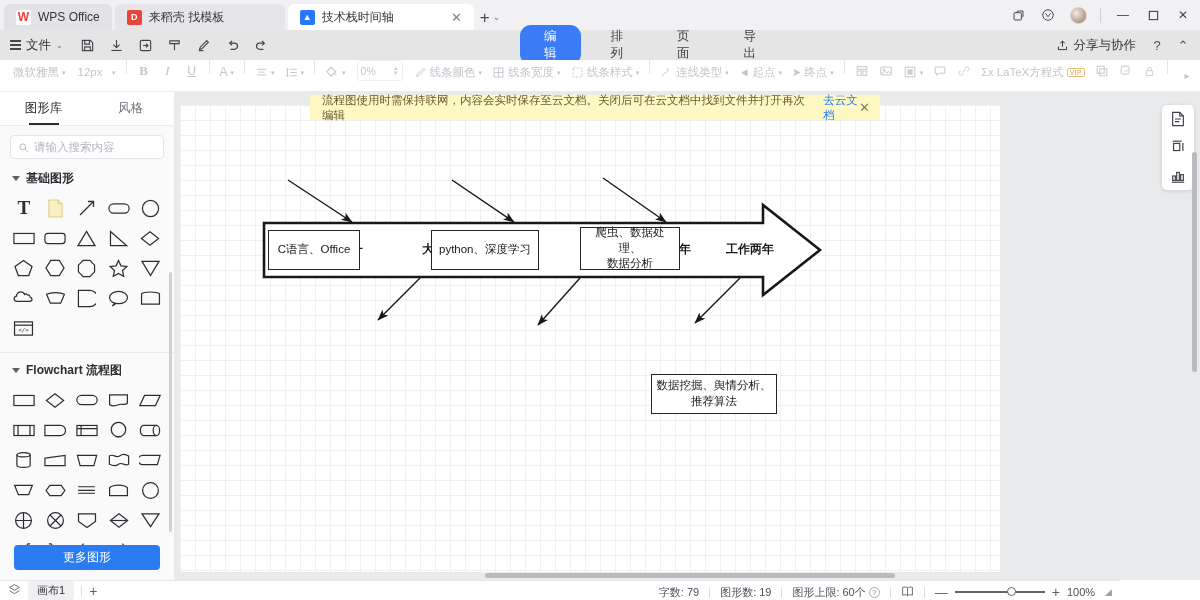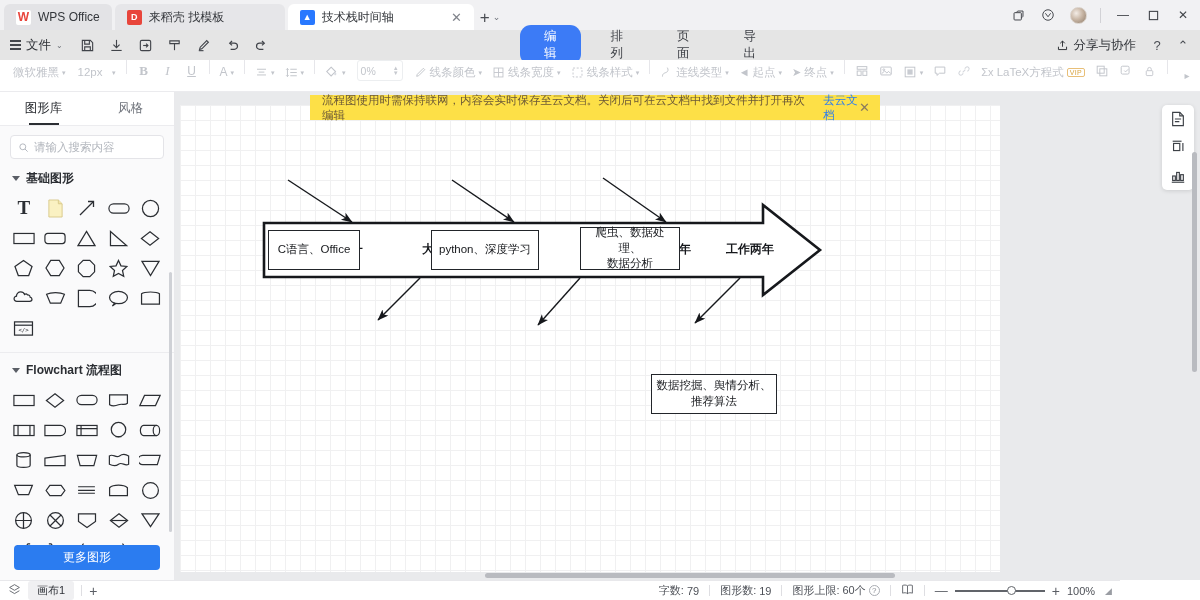--- a/index.html
+++ b/index.html
@@ -109,21 +109,21 @@
   .lpscroll { position:absolute; right:2px; top:180px; width:3px; height:260px;
               background:#cfd1d6; border-radius:2px; }
 
   
   .canvaswrap { position:absolute; left:175px; top:92px; width:1025px; height:488px; background:#e9eaec; }
   .page { position:absolute; left:5px; top:13px; width:820px; height:467px; background:#fff;
           background-image:
             linear-gradient(to right, #f0f0f1 1px, transparent 1px),
             linear-gradient(to bottom, #f0f0f1 1px, transparent 1px);
           background-size:15px 15px; }
-  .banner { position:absolute; left:135px; top:3px; width:570px; height:25px; background:#fde047;
+  .banner { position:absolute; left:135px; top:3px; width:570px; height:25px; background:#fef9c3;
             display:flex; align-items:center; justify-content:center; gap:8px; padding:0 12px;
             font-size:11.5px; color:#6b5836; z-index:5; }
   .banner a { color:#2b7cf0; text-decoration:none; }
   .banner .bx { position:absolute; right:10px; color:#8a7a5e; font-size:13px; }
 
   .hscroll { position:absolute; left:310px; bottom:2px; width:410px; height:5px;
              background:#b9bbc0; border-radius:3px; }
   .vscroll { position:absolute; right:3px; top:60px; width:5px; height:220px;
              background:#b9bbc0; border-radius:3px; }
 
@@ -133,21 +133,21 @@
   .rdi { width:26px; height:24px; display:flex; align-items:center; justify-content:center; color:#3d4147; }
 
   
   .diagram { position:absolute; left:0; top:0; width:820px; height:467px; }
   .nodebox { position:absolute; border:1.6px solid #22252a; background:#fff;
              display:flex; align-items:center; justify-content:center; text-align:center;
              font-size:11.5px; color:#16181c; line-height:1.35; padding:2px 4px; }
 
   
   .statusbar { position:absolute; left:0; bottom:0; width:1120px; height:20px; background:#fff;
-               border-top:1px solid #e8e8eb; display:flex; align-items:center;
+               border-top:1px solid #e8e8eb; display:flex; align-items:flex-end;
                font-size:11px; color:#4d5057; }
   .sbleft { display:flex; align-items:center; gap:7px; padding-left:8px; }
   .sheettab { background:#f0f0f2; border-radius:3px; padding:2px 9px; font-size:11px; color:#2f3238; }
   .sbsep { width:1px; height:11px; background:#dedee2; }
   .sbright { margin-left:auto; display:flex; align-items:center; gap:10px; padding-right:8px; }
   .sbitem { display:flex; align-items:center; gap:3px; white-space:nowrap; }
   .zoomline { width:90px; height:2px; background:#61646a; position:relative; }
   .zoomknob { position:absolute; left:52px; top:-4px; width:9px; height:9px; border-radius:50%;
               background:#fff; border:1.5px solid #61646a; }
   .qmark { display:inline-flex; align-items:center; justify-content:center; width:11px; height:11px;

